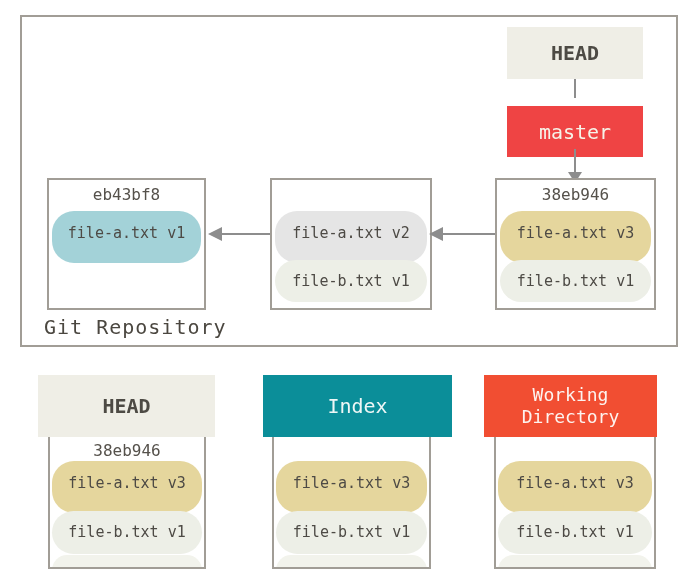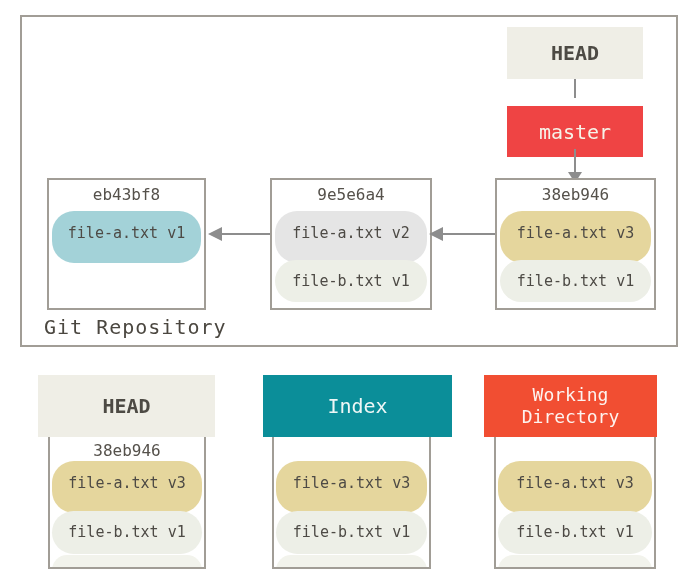--- a/index.html
+++ b/index.html
@@ -72,21 +72,20 @@
   <div class="abs master-box">master</div>
   <div class="abs vline vl2"></div>
   <div class="abs head-down"></div>
 
   <div class="abs commit c1">
     <span class="hash">eb43bf8</span>
     <div class="pill p1 pill-blue">file-a.txt v1</div>
   </div>
 
   <div class="abs commit c2">
-    <span class="hash">9e5e6a4</span>
     <div class="pill p1 pill-pink">file-a.txt v2</div>
     <div class="pill p2 pill-gray">file-b.txt v1</div>
   </div>
 
   <div class="abs commit c3">
     <span class="hash">38eb946</span>
     <div class="pill p1 pill-yellow">file-a.txt v3</div>
     <div class="pill p2 pill-gray">file-b.txt v1</div>
   </div>
 

